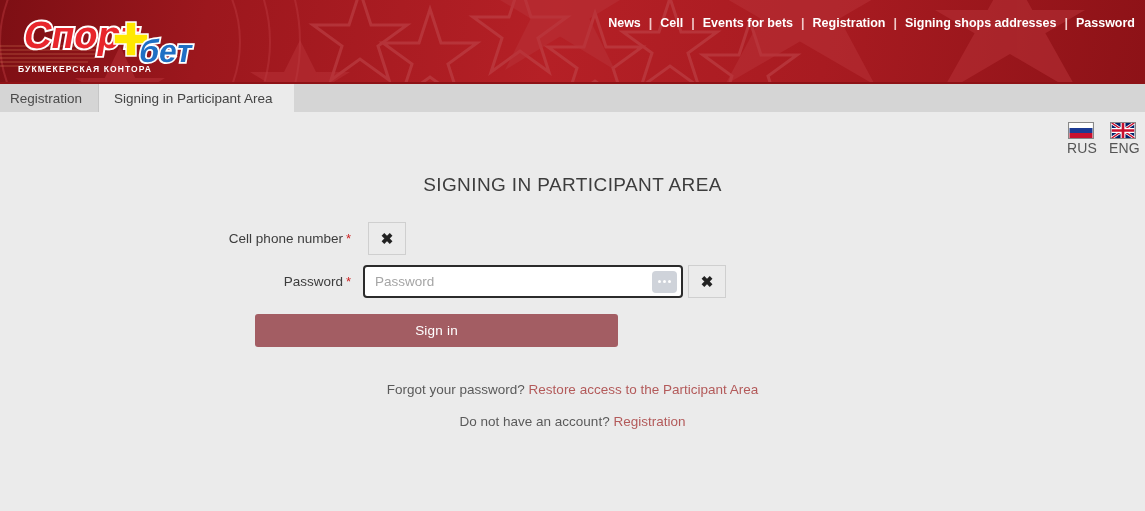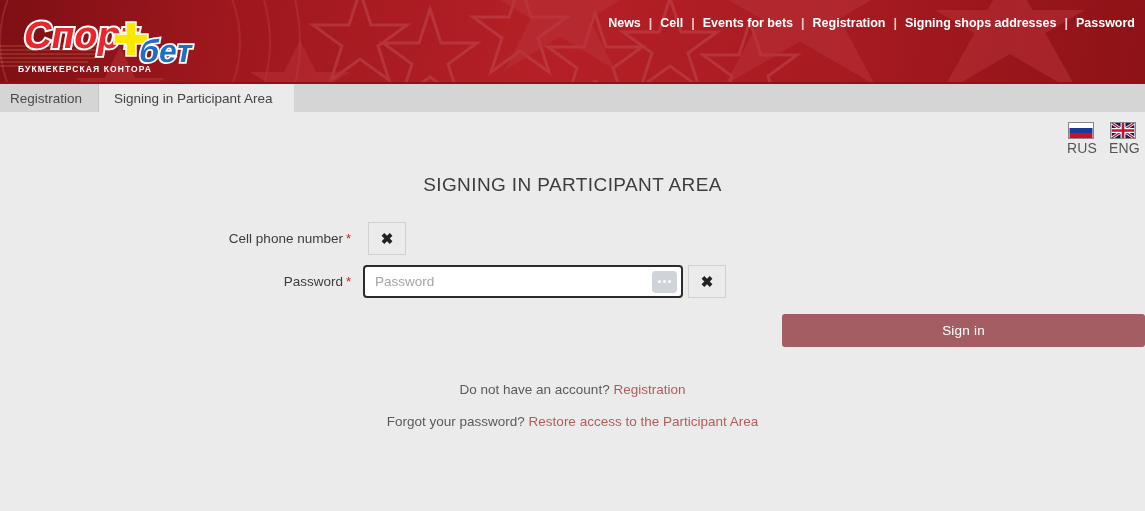--- a/index.html
+++ b/index.html
@@ -225,23 +225,22 @@
     justify-content: center;
     color: #222;
     font-size: 15px;
     font-weight: bold;
     cursor: pointer;
     line-height: 1;
   }
 
   .submit-row {
     display: flex;
-    padding-left: 96px;
+    padding-left: 120px;
     margin-top: 16px;
-    justify-content: flex-end;
   }
   .spacer-label {
     width: 135px;
     flex: none;
   }
   .submit-btn {
     width: 363px;
     height: 33px;
     background: #a35d63;
     border: 0;
@@ -400,21 +399,21 @@
     </div>
 
     <div class="submit-row">
       <div class="spacer-label"></div>
       <button class="submit-btn">Sign in</button>
     </div>
   </div>
 
   <div class="footer-links">
     <div class="line">
+      <span>Forgot your password?</span>
+      <a href="#">Restore access to the Participant Area</a>
+    </div>
+    <div class="line">
       <span>Do not have an account?</span>
       <a href="#">Registration</a>
     </div>
-    <div class="line">
-      <span>Forgot your password?</span>
-      <a href="#">Restore access to the Participant Area</a>
-    </div>
   </div>
 </div>
 
 </body></html>

